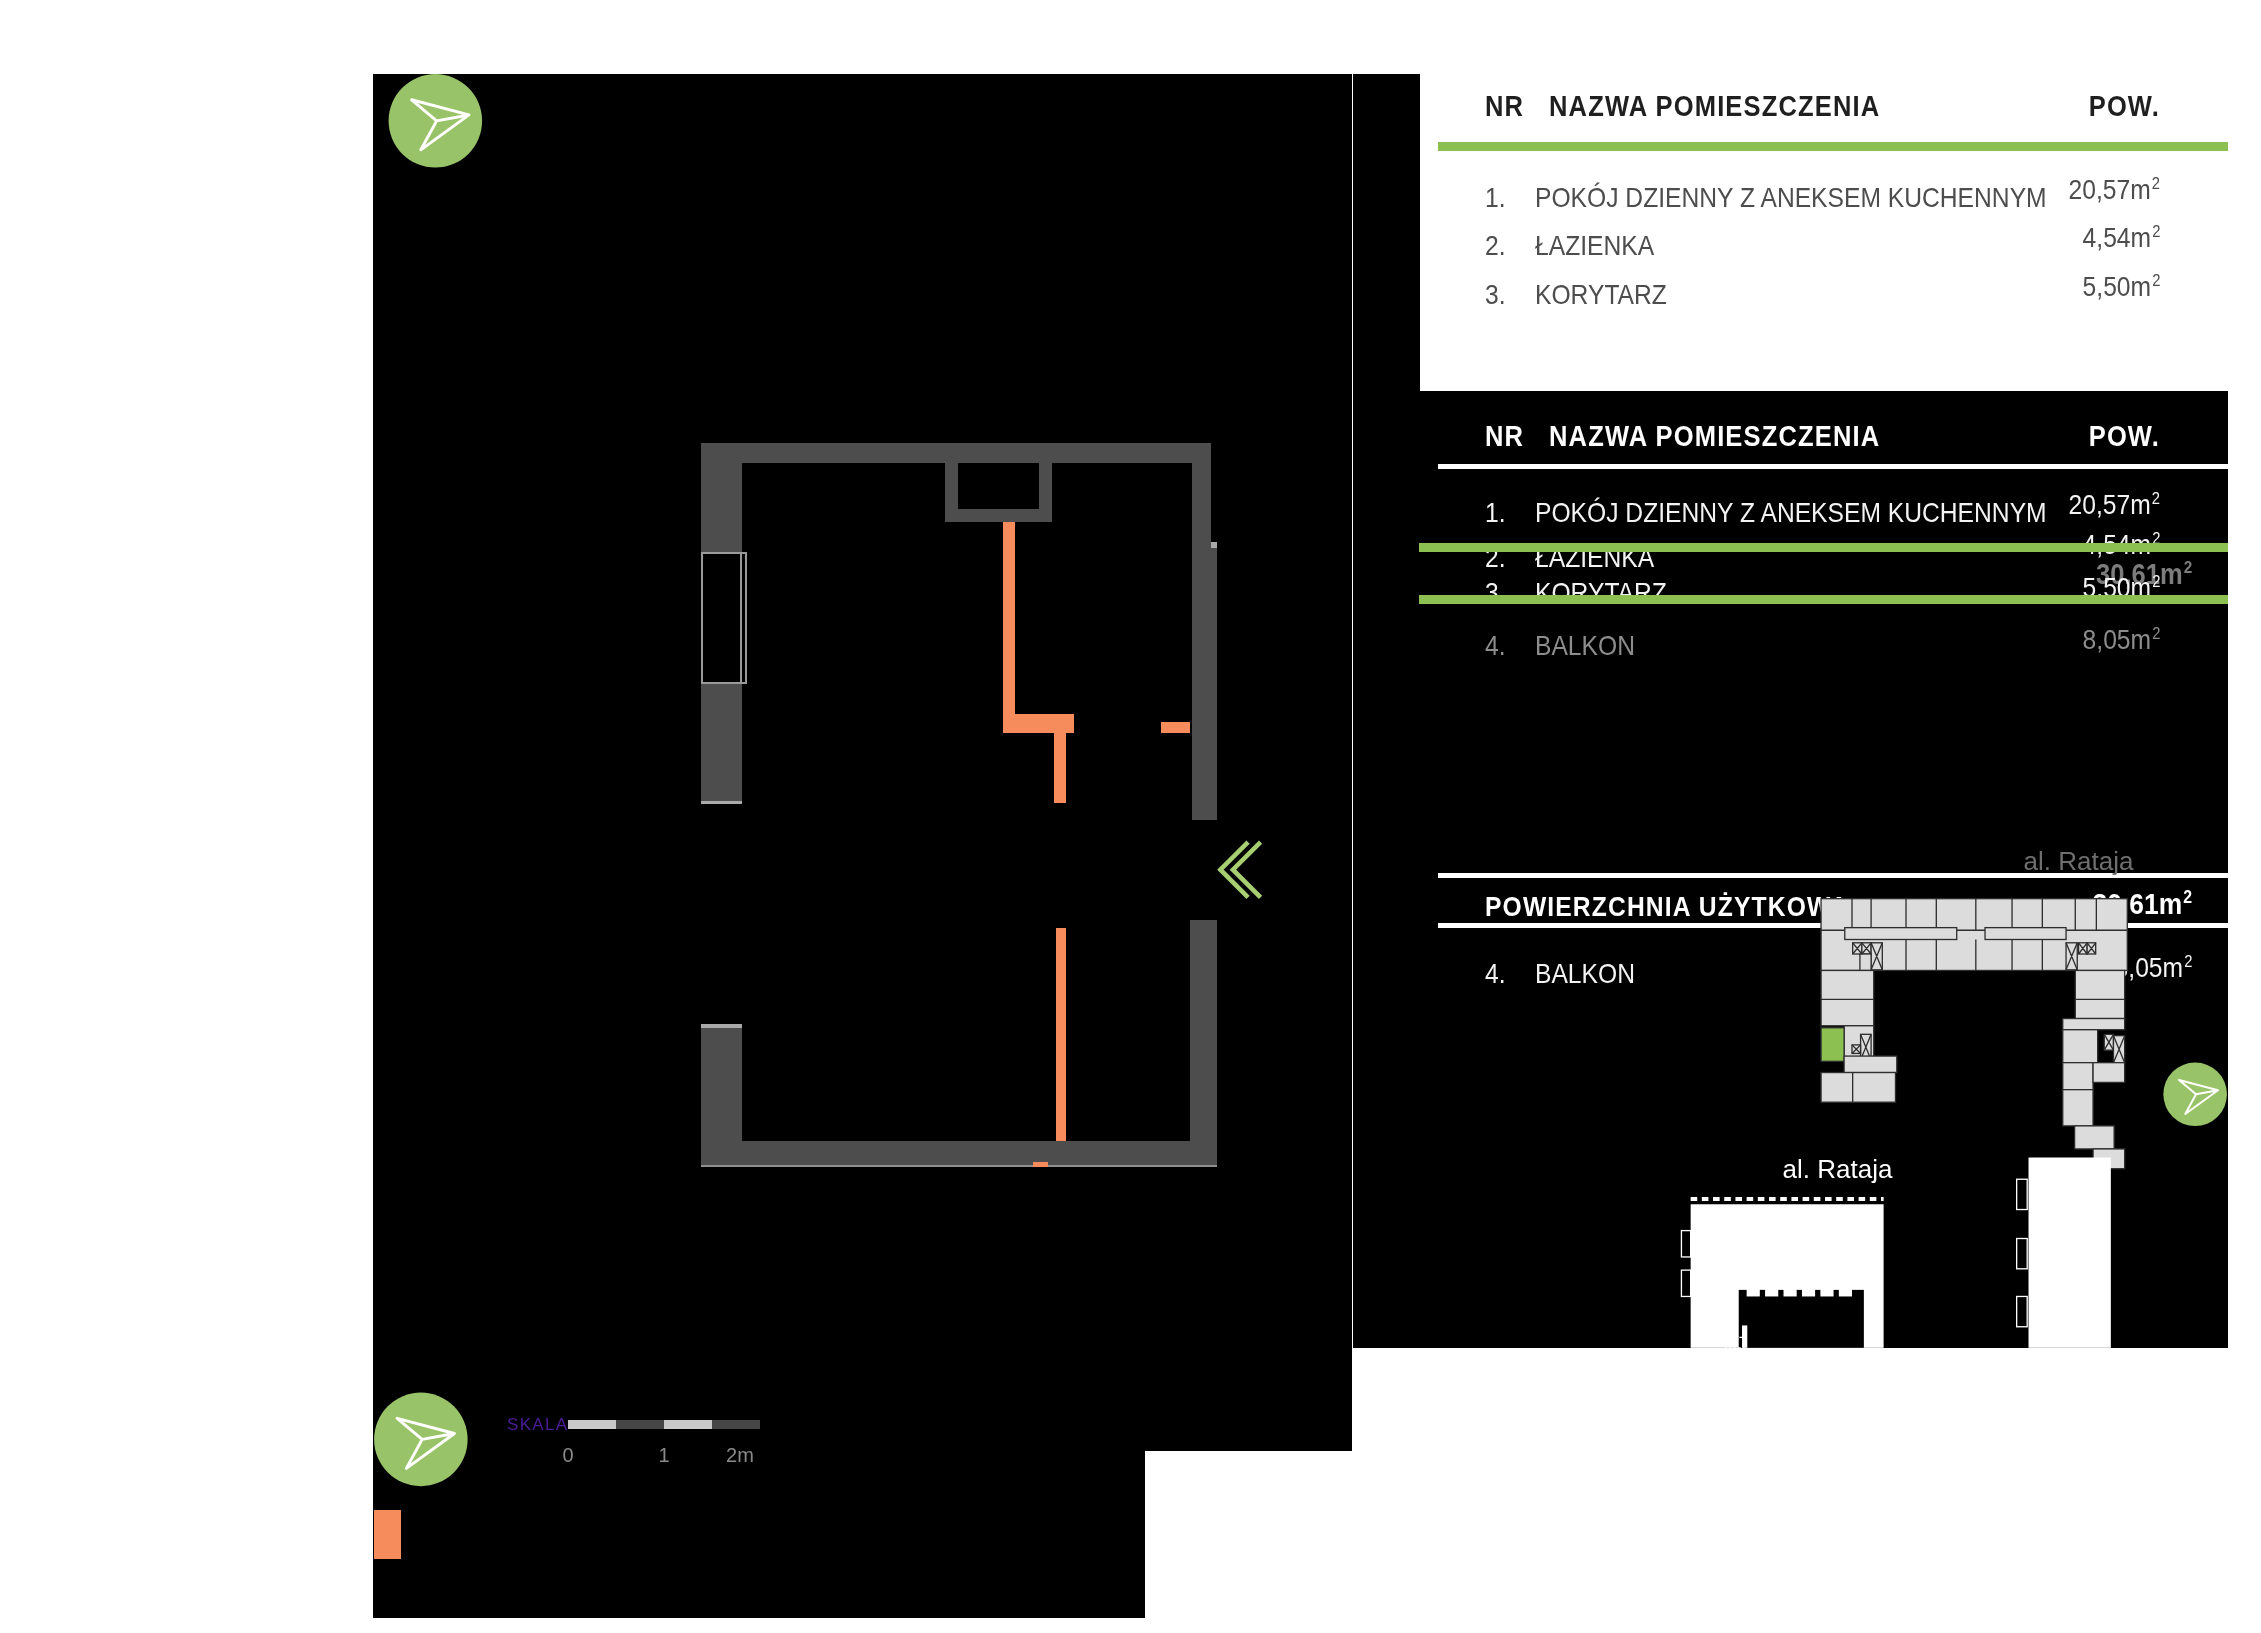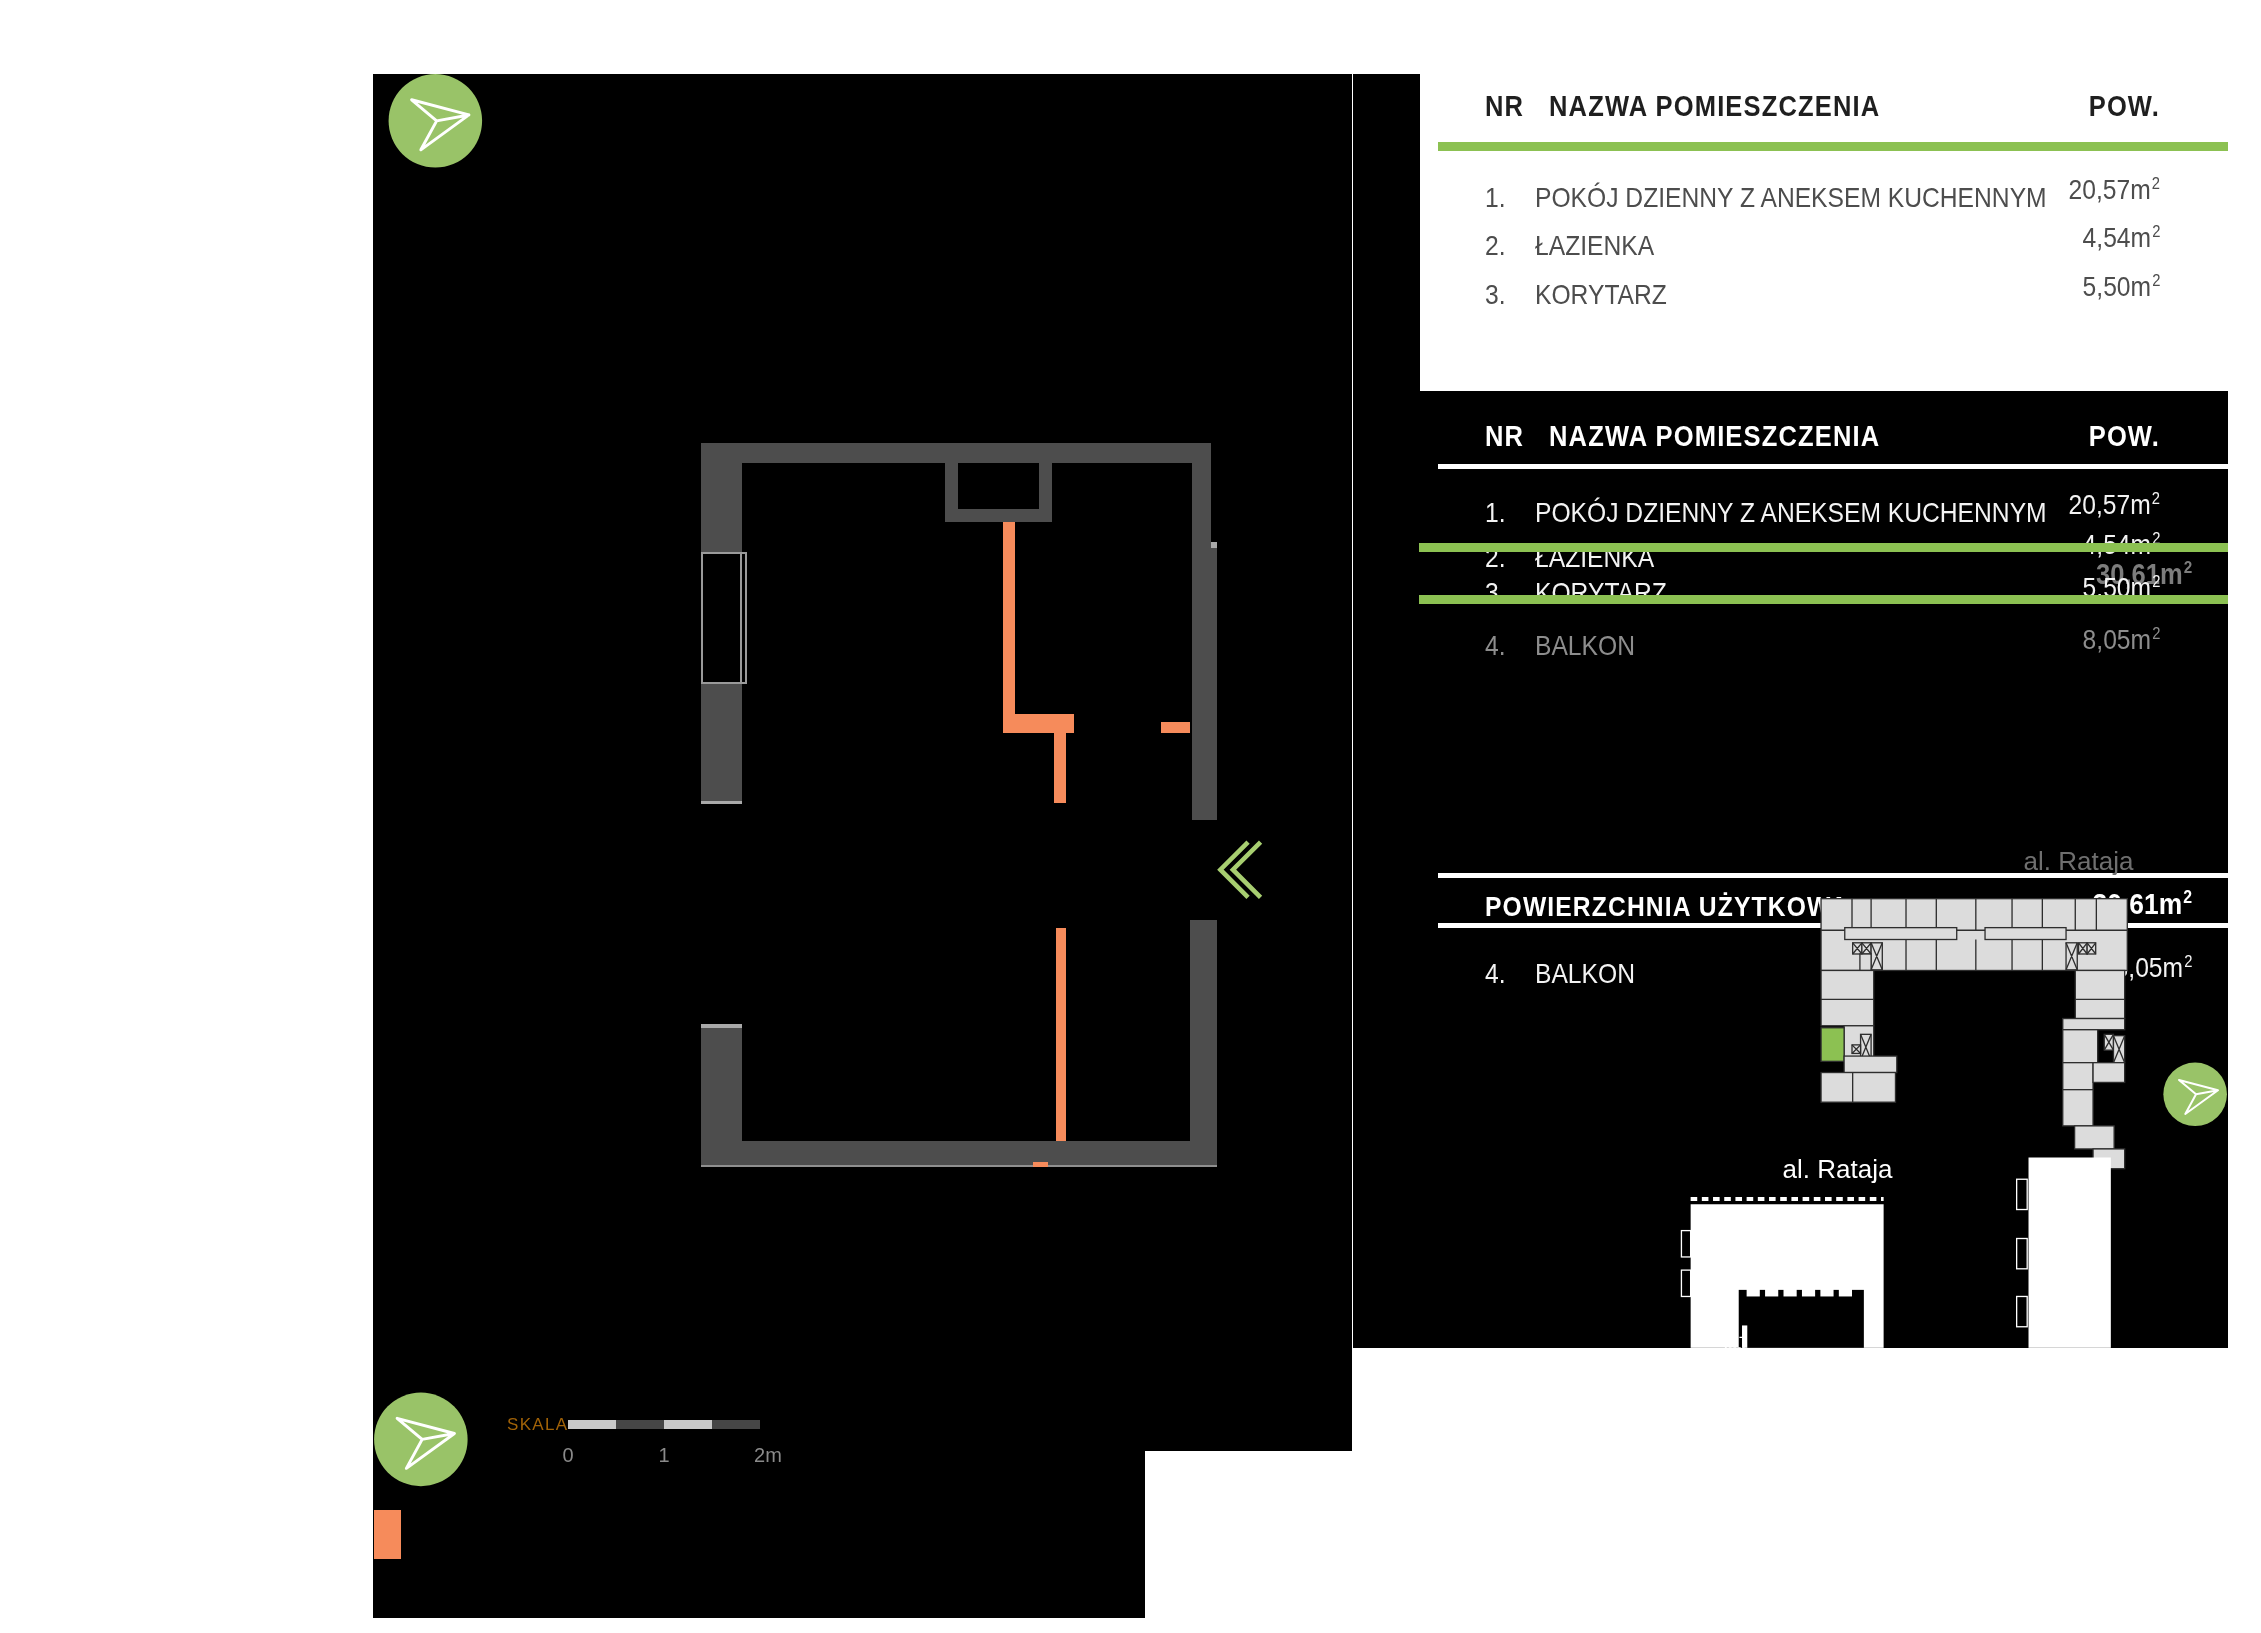--- a/index.html
+++ b/index.html
@@ -20,21 +20,21 @@
   .sum-title{font-size:28px;font-weight:700;color:#ffffff;letter-spacing:1.3px;}
   .sum-total{font-size:30px;font-weight:700;color:#ffffff;}
   .street{font-size:26px;width:191px;text-align:center;}
   .bar-line{position:absolute;z-index:3;}
   .greenbar{background:#8CC152;}
   .whitebar{background:#ffffff;}
   .val{}
   .narrow{display:inline-block;transform:scaleX(.88);transform-origin:0 50%;}
   .narrowr{display:inline-block;transform:scaleX(.88);transform-origin:100% 50%;}
   sup{font-size:0.6em;vertical-align:super;margin-left:1.3px;}
-  .skala-label{font-size:17px;color:#a16207;letter-spacing:1.3px;}
+  .skala-label{font-size:17px;color:#4c1d95;letter-spacing:1.3px;}
   .tick{font-size:20px;color:#8a8a8a;text-align:center;}
   .seg{position:absolute;height:8.6px;width:48px;top:1420px;z-index:3;}
 </style>
 </head>
 <body>
 
 <div class="sheet">
 
   <div class="blk" style="left:373px;top:74px;width:772px;height:1544px;"></div>
   <div class="blk" style="left:1145px;top:74px;width:207px;height:1377px;"></div>
@@ -98,21 +98,21 @@
 
   <div class="txt street" style="left:1742px;top:1154px;color:#ffffff;"><span>al. Rataja</span></div>
 
   <div class="txt skala-label" style="left:507px;top:1415px;"><span>SKALA</span></div>
   <div class="seg" style="left:568px;background:#c9c9c9;"></div>
   <div class="seg" style="left:616px;background:#464646;"></div>
   <div class="seg" style="left:664px;background:#c9c9c9;"></div>
   <div class="seg" style="left:712px;background:#464646;"></div>
   <div class="txt tick" style="left:558px;top:1444px;width:20px;"><span>0</span></div>
   <div class="txt tick" style="left:654px;top:1444px;width:20px;"><span>1</span></div>
-  <div class="txt tick" style="left:748px;top:1444px;width:40px;"><span>2m</span></div>
+  <div class="txt tick" style="left:720px;top:1444px;width:40px;"><span>2m</span></div>
 
   <div class="bar-line" style="left:374px;top:1510px;width:27px;height:49px;background:#F68B5B;"></div>
 
   <svg class="overlay" width="2261" height="1634" viewBox="0 0 3433 2480" xmlns="http://www.w3.org/2000/svg">
     <defs>
       <g id="logo">
         <circle cx="0" cy="0" r="71" fill="#99C368"></circle>
         <path d="M-36 -32 L51 -9 L2 0 Z M2 0 L-22 44 L51 -9" fill="none" stroke="#ffffff" stroke-width="4.5" stroke-linejoin="round" stroke-linecap="round"></path>
       </g>
     </defs>

